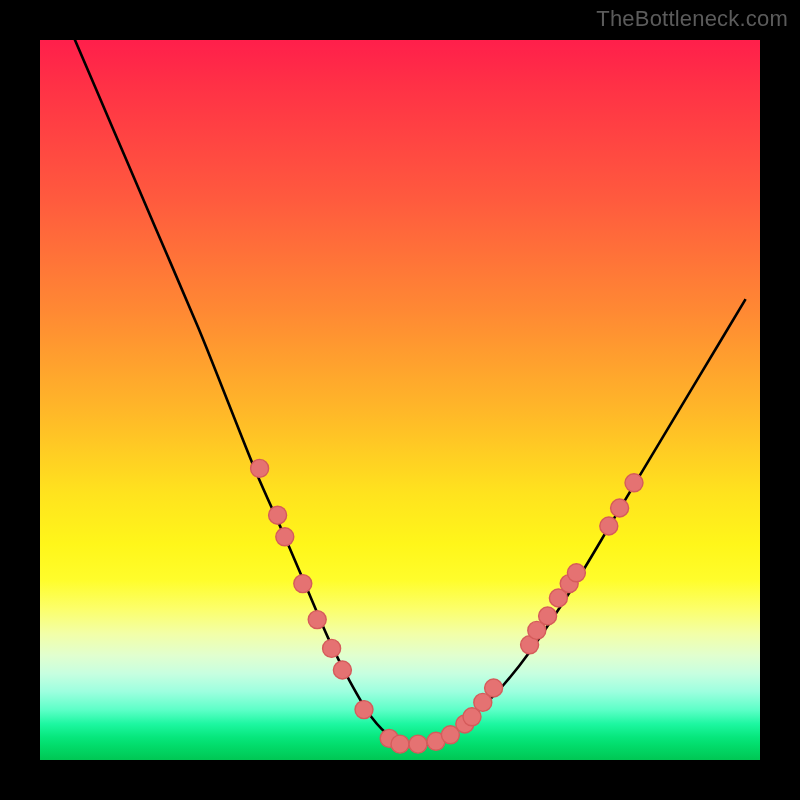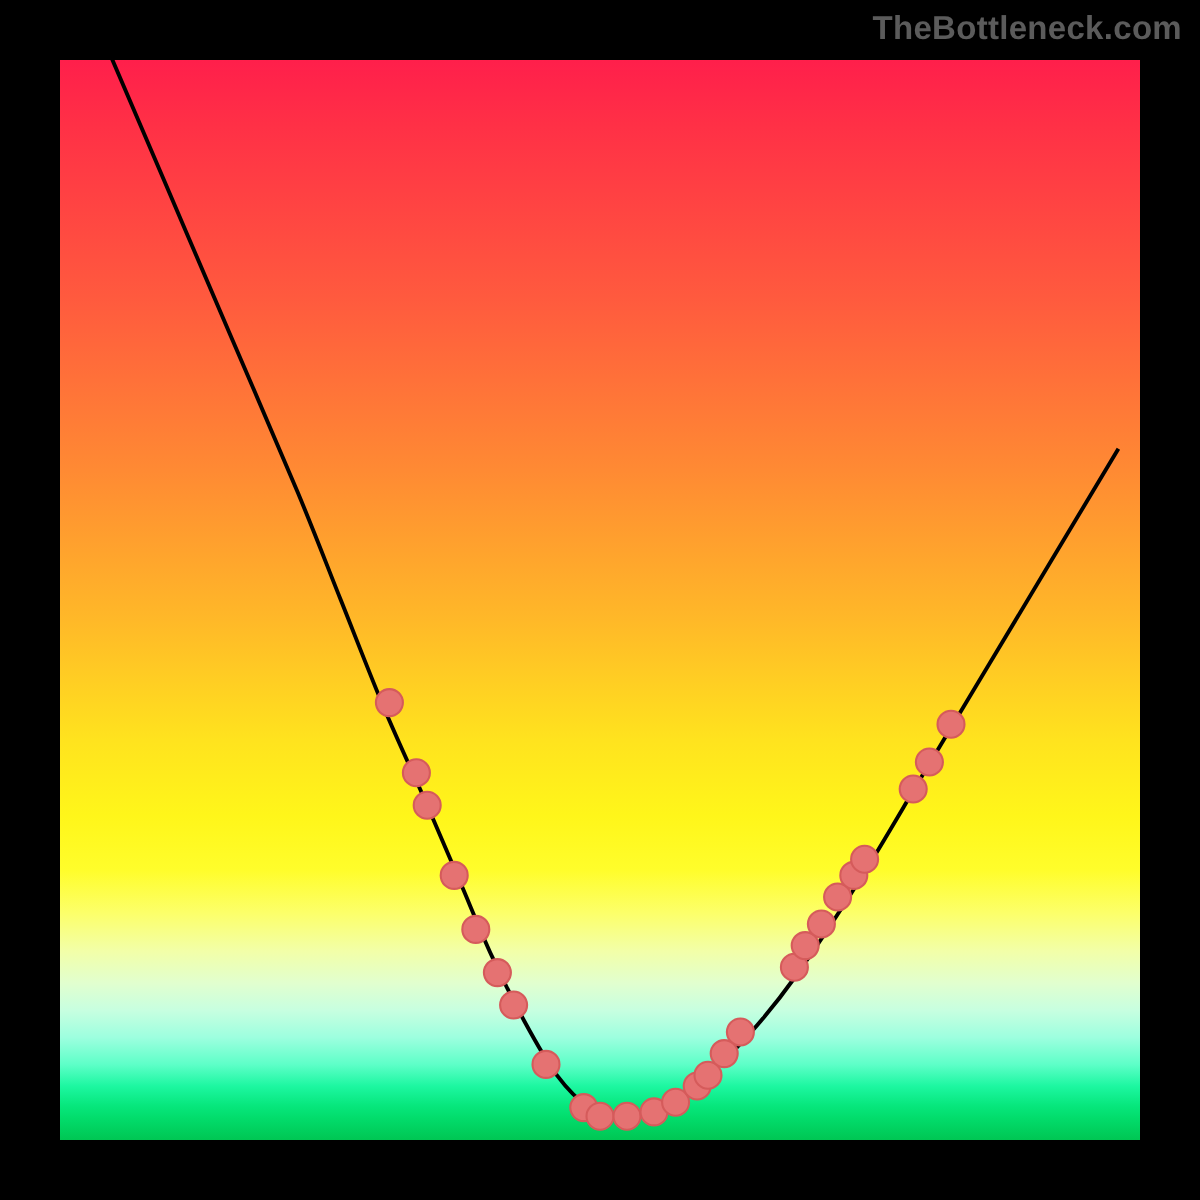--- a/index.html
+++ b/index.html
@@ -16,21 +16,21 @@
     width: 800px;
     height: 800px;
     background: #000;
   }
   .watermark {
     position: absolute;
     top: 6px;
     right: 12px;
     color: #5b5b5b;
     font-size: 22px;
-    font-weight: 700;
+    font-weight: 400;
     letter-spacing: 0.2px;
     z-index: 50;
   }
   .plot-area {
     position: absolute;
     left: 40px;
     top: 40px;
     width: 720px;
     height: 720px;
     overflow: hidden;

